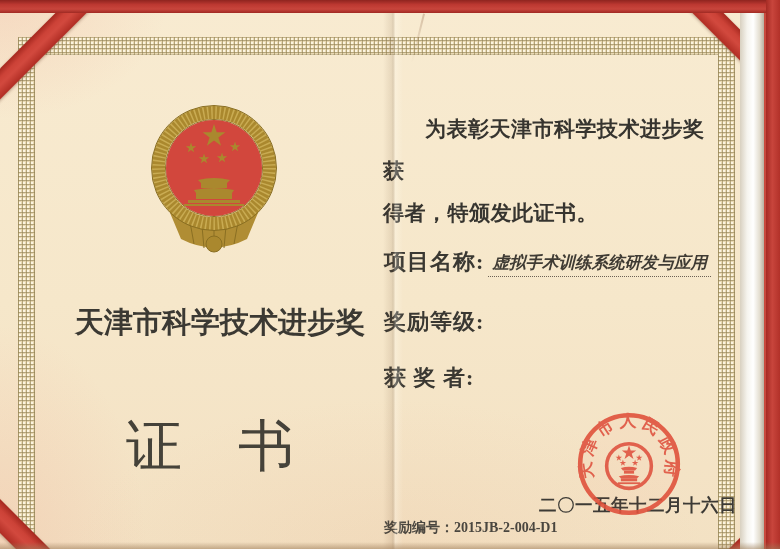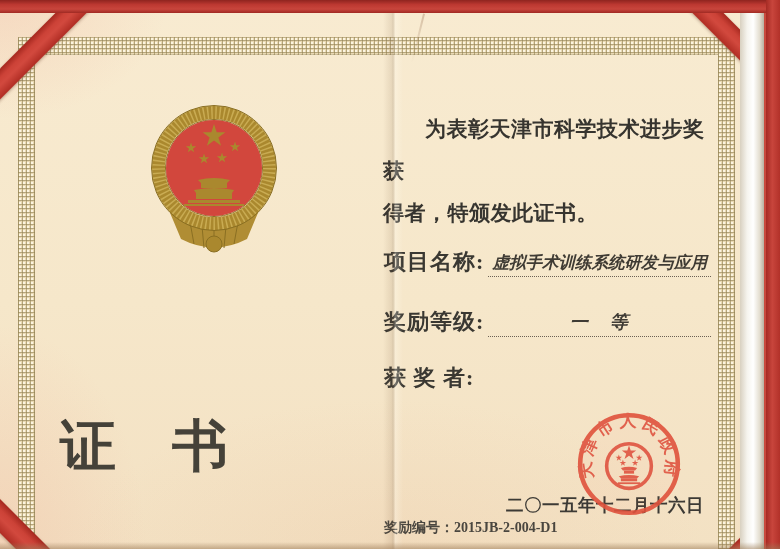--- a/index.html
+++ b/index.html
@@ -44,34 +44,34 @@
   
   .fold{position:absolute;left:383px;top:13px;width:20px;height:536px;z-index:4;pointer-events:none;
     background:linear-gradient(90deg,transparent 0%,rgba(122,90,58,.13) 42%,rgba(92,66,40,.18) 50%,rgba(255,252,242,.30) 62%,transparent 100%);}
   .crease{position:absolute;left:417px;top:13px;width:2px;height:50px;z-index:4;transform:rotate(14deg);
     background:linear-gradient(180deg,rgba(150,110,80,.35),transparent);}
   
   .award-title{position:absolute;left:70px;top:303px;width:300px;z-index:3;
     text-align:center;font-family:"Liberation Sans","DejaVu Sans",sans-serif;
     font-size:29px;font-weight:bold;color:#3b3933;letter-spacing:0px;}
   .cert-word{position:absolute;left:60px;top:409px;width:300px;z-index:3;
-    text-align:left;font-family:"Liberation Sans","DejaVu Sans",sans-serif;
-    font-size:56px;font-weight:bold;color:#454239;}
+    text-align:center;font-family:"Liberation Sans","DejaVu Sans",sans-serif;
+    font-size:56px;font-weight:normal;color:#454239;}
   .emblem{position:absolute;left:144px;top:96px;width:140px;height:170px;z-index:3;}
   
   .citation{position:absolute;left:383px;top:108px;width:336px;z-index:3;
     font-size:21px;font-weight:600;color:#36342f;line-height:42px;letter-spacing:.5px;}
   .citation .l1{text-indent:2em;}
   .field-row{position:absolute;left:384px;width:327px;z-index:3;display:flex;align-items:flex-end;}
   .fr1{top:247px;} .fr2{top:307px;} .fr3{top:363px;}
   .field-label{font-size:22px;font-weight:bold;color:#3a3832;white-space:nowrap;letter-spacing:1px;}
   .field-value{flex:1;margin-left:4px;text-align:center;border-bottom:1.6px dotted #6b6154;
     font-size:17px;font-style:italic;font-weight:600;color:#3f3b34;padding-bottom:2px;white-space:nowrap;}
   .fr2 .field-value{font-size:18px;letter-spacing:2px;}
-  .date-line{position:absolute;left:506px;top:493px;z-index:3;font-size:17.5px;
+  .date-line{position:absolute;left:539px;top:493px;z-index:3;font-size:17.5px;
     letter-spacing:.5px;font-weight:600;color:#3c3a35;white-space:nowrap;}
   .serial-line{position:absolute;left:384px;top:519px;z-index:3;font-size:14px;
     font-weight:600;color:#4a463f;white-space:nowrap;}
   .seal{position:absolute;left:568px;top:403px;width:122px;height:122px;z-index:5;opacity:.9;}
 </style>
 </head>
 <body>
 
 <div id="stage">
 
@@ -112,34 +112,34 @@
     <g fill="#aa882e">
       <path d="M54,84 Q70,80 86,84 L83,87 L57,87 Z"></path>
       <rect x="57" y="87" width="26" height="5"></rect>
       <path d="M50,94 Q70,90 90,94 L88,97 L52,97 Z"></path>
       <rect x="52" y="97" width="36" height="6"></rect>
       <rect x="44" y="104" width="52" height="3"></rect>
       <rect x="40" y="108" width="60" height="2"></rect>
     </g>
   </svg>
 
+  <div class="award-title">天津市科学技术进步奖</div>
   <div class="cert-word">证　书</div>
 
   <div class="citation">
     <div class="l1">为表彰天津市科学技术进步奖获</div>
     <div class="l2">得者，特颁发此证书。</div>
   </div>
 
   <div class="field-row fr1">
     <span class="field-label">项目名称:</span>
     <span class="field-value" style="font-size:16.5px">虚拟手术训练系统研发与应用</span>
   </div>
   <div class="field-row fr2">
     <span class="field-label">奖励等级:</span>
-    <span class="field-value">一　等</span>
   </div>
   <div class="field-row fr3">
     <span class="field-label">获 奖 者:</span>
   </div>
 
   <div class="date-line">二〇一五年十二月十六日</div>
   <div class="serial-line">
     <span>奖励编号：</span><span>2015JB-2-004-D1</span>
   </div>
 

